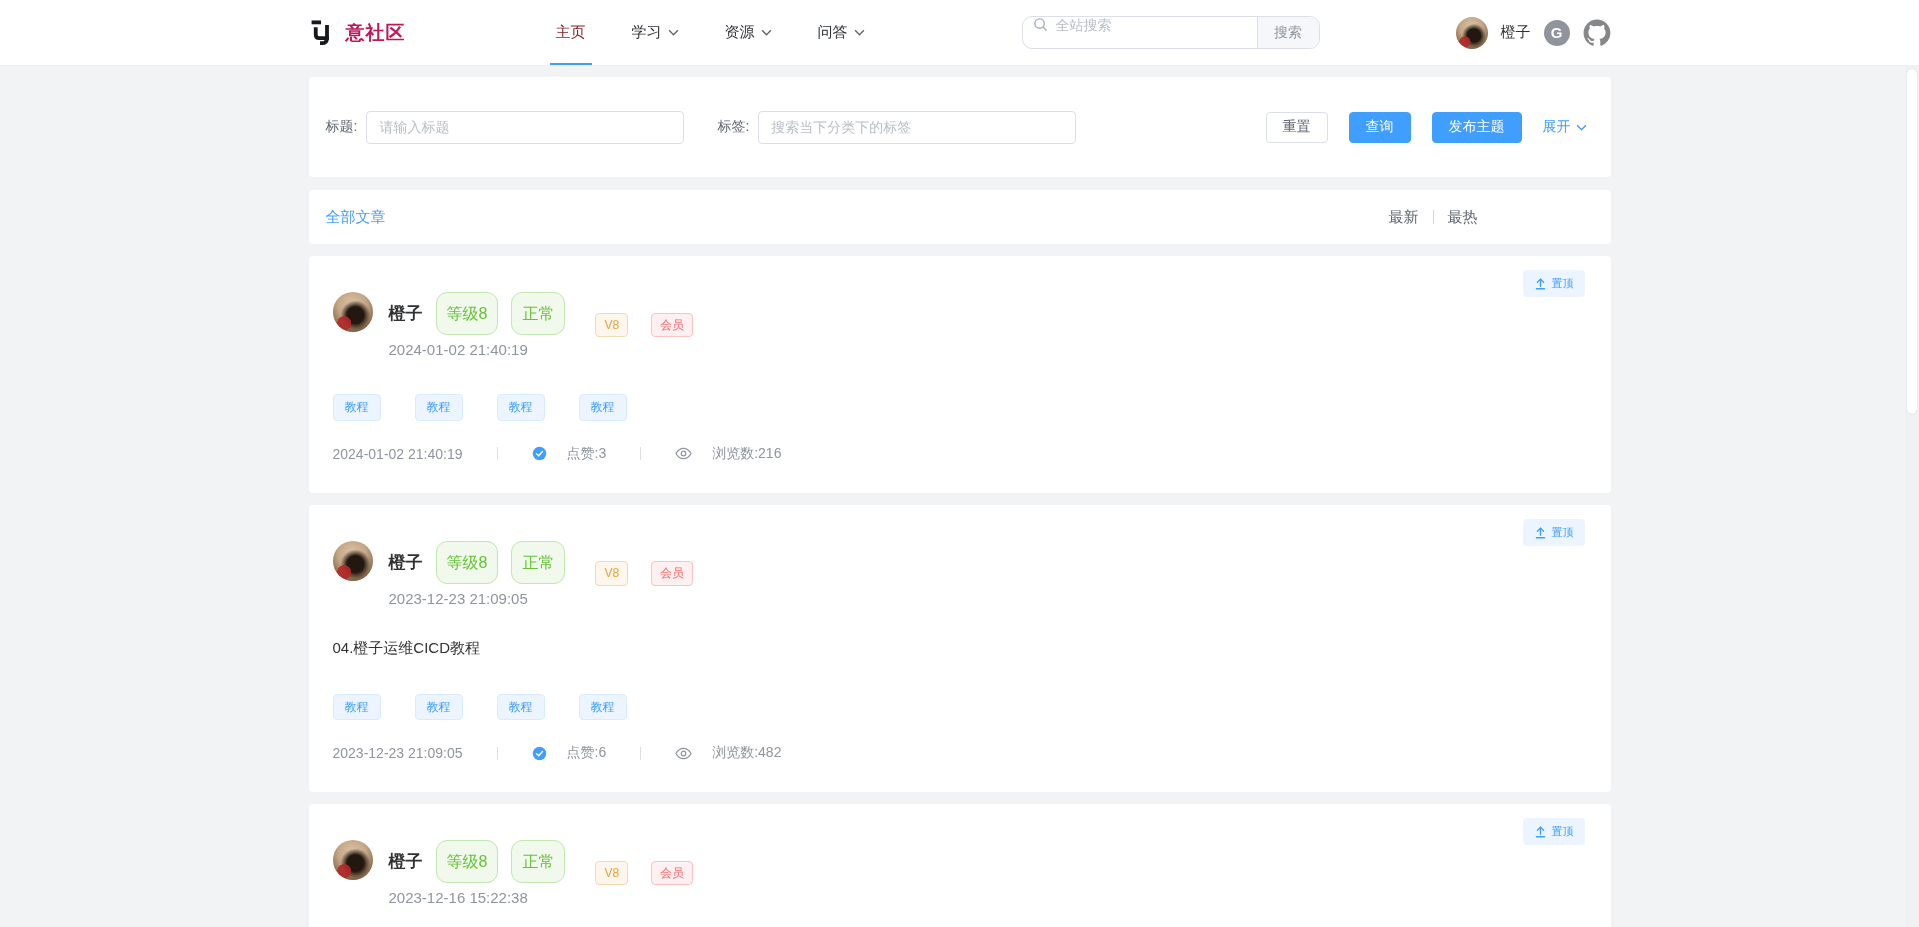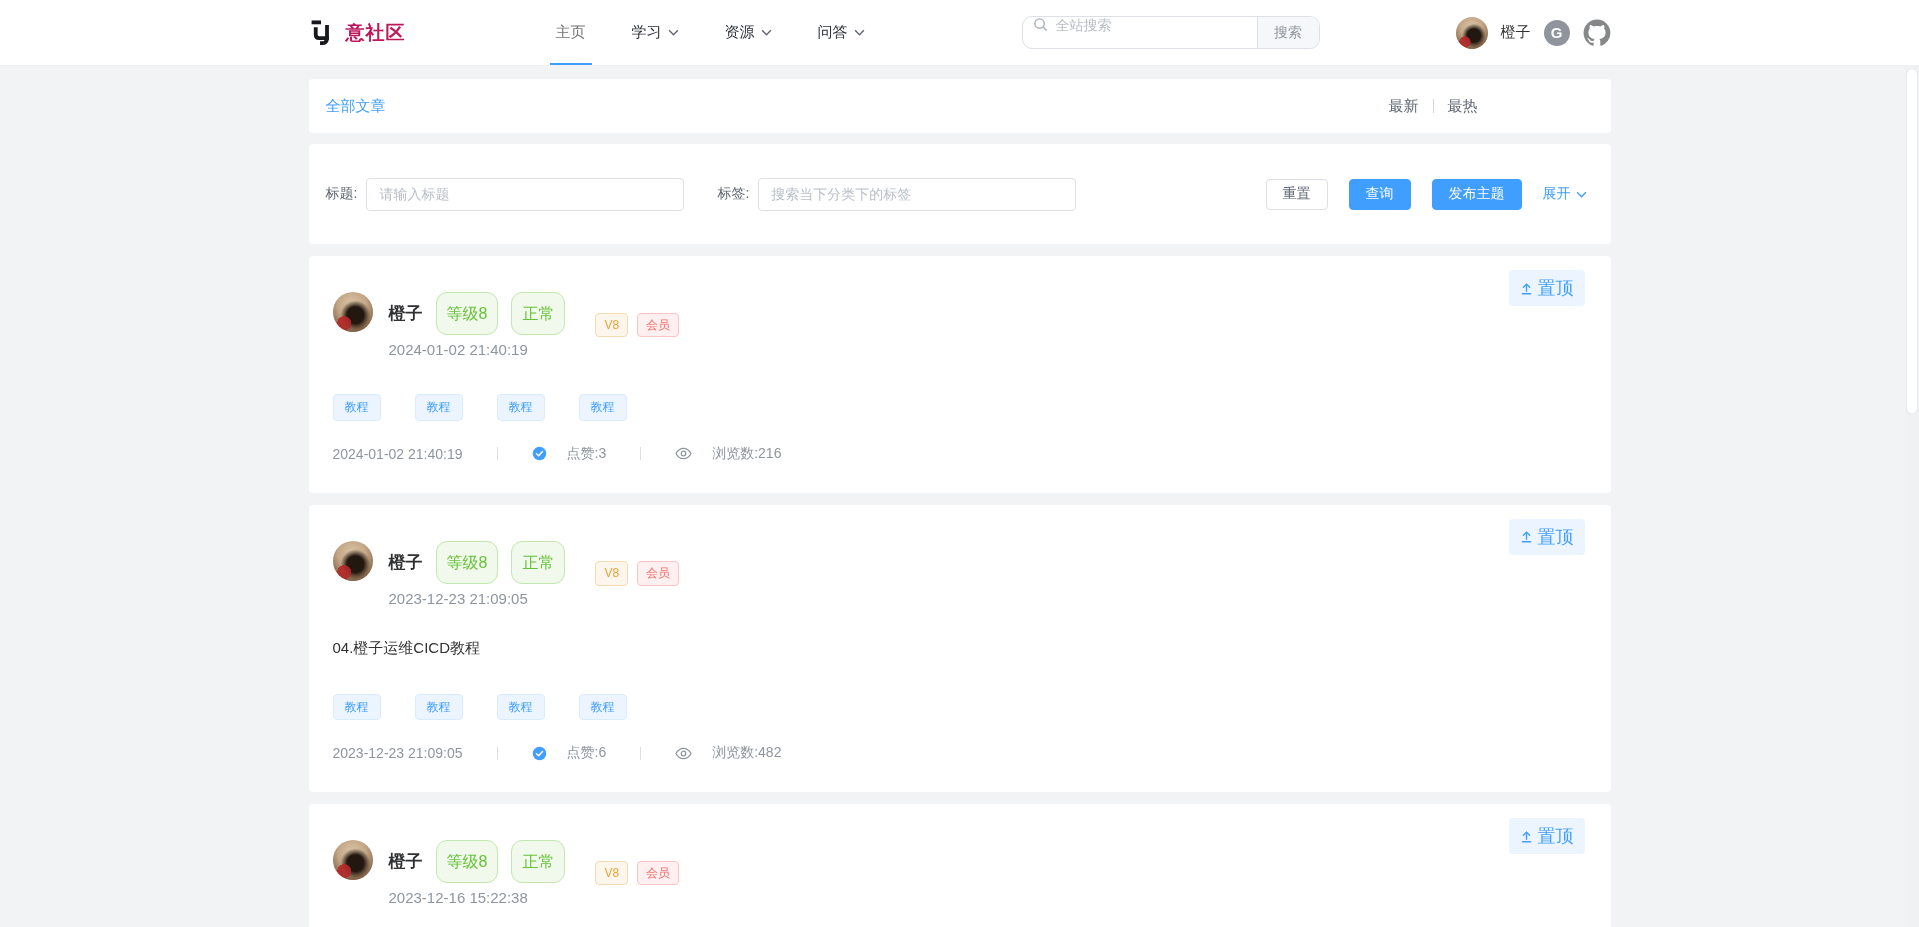--- a/index.html
+++ b/index.html
@@ -8,21 +8,21 @@
     font-family:"Liberation Sans","DejaVu Sans",sans-serif;
     background:#f2f3f5; color:#303133;
   }
   
   header { height:66px; background:#fff; border-bottom:1px solid #eef0f2; }
   .nav-inner { width:1302px; height:100%; margin:0 auto; display:flex; align-items:center; }
   .brand { display:flex; align-items:center; gap:10px; cursor:pointer; }
   .brand-text { font-size:19px; font-weight:700; color:#be185d; letter-spacing:1px; }
   nav { display:flex; margin-left:150px; gap:46px; font-size:15px; color:#2d3138; height:100%; }
   .nav-item { display:flex; align-items:center; gap:6px; position:relative; cursor:pointer; }
-  .nav-item.active { color:#737373;justify-content:center; }
+  .nav-item.active { color:#7f1d1d;justify-content:center; }
   .nav-item.active::after { content:""; position:absolute; left:-6px; right:-6px; bottom:0; height:2px; background:#409eff; }
   .chev { width:11px; height:7px; }
   .search-box { margin-left:auto; width:298px; height:33px; border:1px solid #dcdfe6; border-radius:10px; display:flex; align-items:flex-start; background:#fff; overflow:hidden; }
   .search-box input { border:0; outline:none; flex:1; font-size:14px; color:#303133; font-family:inherit; }
   .search-box input::placeholder { color:#b8bec8; }
   .search-ico { margin:0 8px 0 10px; flex:none; }
   .search-btn { width:62px; height:31px; background:#f5f7fa; border:0; border-left:1px solid #dcdfe6; color:#8f959e; font-size:14px; cursor:pointer; font-family:inherit; }
   .user-area { display:flex; align-items:center; margin-left:136px; gap:13px; }
   .avatar-sm { width:32px; height:32px; border-radius:50%; flex:none; }
   .avatar-photo {
@@ -49,30 +49,30 @@
   .btn-primary { padding:0 16px; background:#409eff; border:1px solid #409eff; color:#fff; }
   .expand-link { display:flex; align-items:center; gap:5px; color:#409eff; font-size:14px; cursor:pointer; }
   
   .list-header { margin-top:13px; height:54px; display:flex; align-items:center; padding:0 133px 0 17px; }
   .lh-title { color:#409eff; font-size:15px; cursor:pointer; }
   .sorts { margin-left:auto; display:flex; align-items:center; gap:14px; font-size:15px; color:#5f6672; }
   .sort-item { cursor:pointer; }
   .sort-div { width:1px; height:14px; background:#d3d6db; }
   
   .post-card { margin-top:12px; position:relative; padding:16px 24px 30px; }
-  .pin-btn { position:absolute; top:14px; right:26px; display:flex; align-items:center; gap:5px; background:#ecf5ff; color:#409eff; font-size:18px; border:0; border-radius:4px; padding:6px 11px; cursor:pointer; font-family:Liberation Serif, serif; }
+  .pin-btn { position:absolute; top:14px; right:26px; display:flex; align-items:center; gap:5px; background:#ecf5ff; color:#409eff; font-size:11px; border:0; border-radius:4px; padding:6px 11px; cursor:pointer; font-family:Liberation Serif, serif; }
   .user-row { margin-top:20px; display:flex; }
   .avatar-lg { width:40px; height:40px; border-radius:50%; flex:none; }
   .uinfo { margin-left:16px; }
   .name-line { display:flex; align-items:center; gap:13px; }
   .pname { font-size:17px; font-weight:600; color:#303133; }
   .pill { font-size:16px; padding:11px 10px; border-radius:11px; line-height:1.2; }
   .pill-green { color:#67c23a; background:#f0f9eb; border:1px solid #c2e7b0; }
   .date-line { margin-top:6px; font-size:15px; color:#8f959e; }
-  .vip-col { align-self:center; margin-left:30px; display:flex; align-items:center; gap:9px; }
+  .vip-col { align-self:center; margin-left:30px; display:flex; align-items:center; gap:23px; }
   .tag-sq { font-size:12px; padding:4px 8px; border-radius:4px; line-height:1.2; }
   .tag-orange { color:#e6a23c; background:#fdf6ec; border:1px solid #f5dab1; }
   .tag-pink { color:#f56c6c; background:#fef0f0; border:1px solid #fbc4c4; }
   .post-title { margin-top:32px; font-size:15px; color:#303133; cursor:pointer; }
   .tags-row { margin-top:36px; display:flex; gap:34px; }
   .tag-blue { font-size:12px; color:#409eff; background:#ecf5ff; border:1px solid #d9ecff; border-radius:4px; padding:5px 11px; line-height:1.2; cursor:pointer; }
   .meta-row { margin-top:24px; display:flex; align-items:center; font-size:14px; color:#8f959e; }
   .meta-sep { width:1px; height:13px; background:#dcdfe6; margin:0 34px; }
   .meta-item { display:flex; align-items:center; gap:20px; }
   
@@ -128,45 +128,45 @@
       <span class="username">橙子</span>
       <span class="gitee-circle">G</span>
       <svg class="gh" viewBox="0 0 24 24" fill="#858789">
         <path d="M12 .5C5.65.5.5 5.65.5 12c0 5.08 3.29 9.39 7.86 10.91.58.11.79-.25.79-.55 0-.27-.01-1.18-.02-2.14-3.2.7-3.88-1.36-3.88-1.36-.52-1.33-1.28-1.68-1.28-1.68-1.04-.71.08-.7.08-.7 1.15.08 1.76 1.18 1.76 1.18 1.03 1.76 2.69 1.25 3.35.96.1-.75.4-1.25.73-1.54-2.55-.29-5.24-1.28-5.24-5.69 0-1.26.45-2.28 1.18-3.09-.12-.29-.51-1.46.11-3.04 0 0 .97-.31 3.17 1.18.92-.26 1.9-.38 2.88-.39.98 0 1.96.13 2.88.39 2.2-1.49 3.16-1.18 3.16-1.18.63 1.58.23 2.75.12 3.04.74.81 1.18 1.83 1.18 3.09 0 4.42-2.69 5.39-5.26 5.67.41.36.78 1.06.78 2.14 0 1.54-.01 2.78-.01 3.16 0 .31.2.67.8.55A11.52 11.52 0 0023.5 12C23.5 5.65 18.35.5 12 .5z"></path>
       </svg>
     </div>
   </div>
 </header>
 
 <main>
-
-  <section class="card list-header">
-    <span class="lh-title">全部文章</span>
-    <div class="sorts">
-      <span class="sort-item">最新</span>
-      <span class="sort-div"></span>
-      <span class="sort-item">最热</span>
-    </div>
-  </section>
 
   <section class="card filter-card">
     <span class="f-label">标题:</span>
     <input class="f-input" placeholder="请输入标题" style="">
     <span class="f-label second">标签:</span>
     <input class="f-input" placeholder="搜索当下分类下的标签" style="">
     <div class="actions">
       <button class="btn btn-plain">重置</button>
       <button class="btn btn-primary">查询</button>
       <button class="btn btn-primary">发布主题</button>
       <span class="expand-link">
         <span>展开</span>
         <svg class="chev" viewBox="0 0 12 8" fill="none" stroke="#409eff" stroke-width="1.6">
             <path d="M1 1.5 L6 6.5 L11 1.5"></path>
           </svg>
       </span>
+    </div>
+  </section>
+
+  <section class="card list-header">
+    <span class="lh-title">全部文章</span>
+    <div class="sorts">
+      <span class="sort-item">最新</span>
+      <span class="sort-div"></span>
+      <span class="sort-item">最热</span>
     </div>
   </section>
 
   <article class="card post-card">
     <button class="pin-btn">
       <svg width="13" height="13" viewBox="0 0 16 16" fill="none" stroke="#409eff" stroke-width="1.7" stroke-linecap="round">
           <path d="M3 14.5 H13"></path>
           <path d="M8 11.5 V3"></path>
           <path d="M4.2 6.4 L8 2.6 L11.8 6.4"></path>
         </svg>

